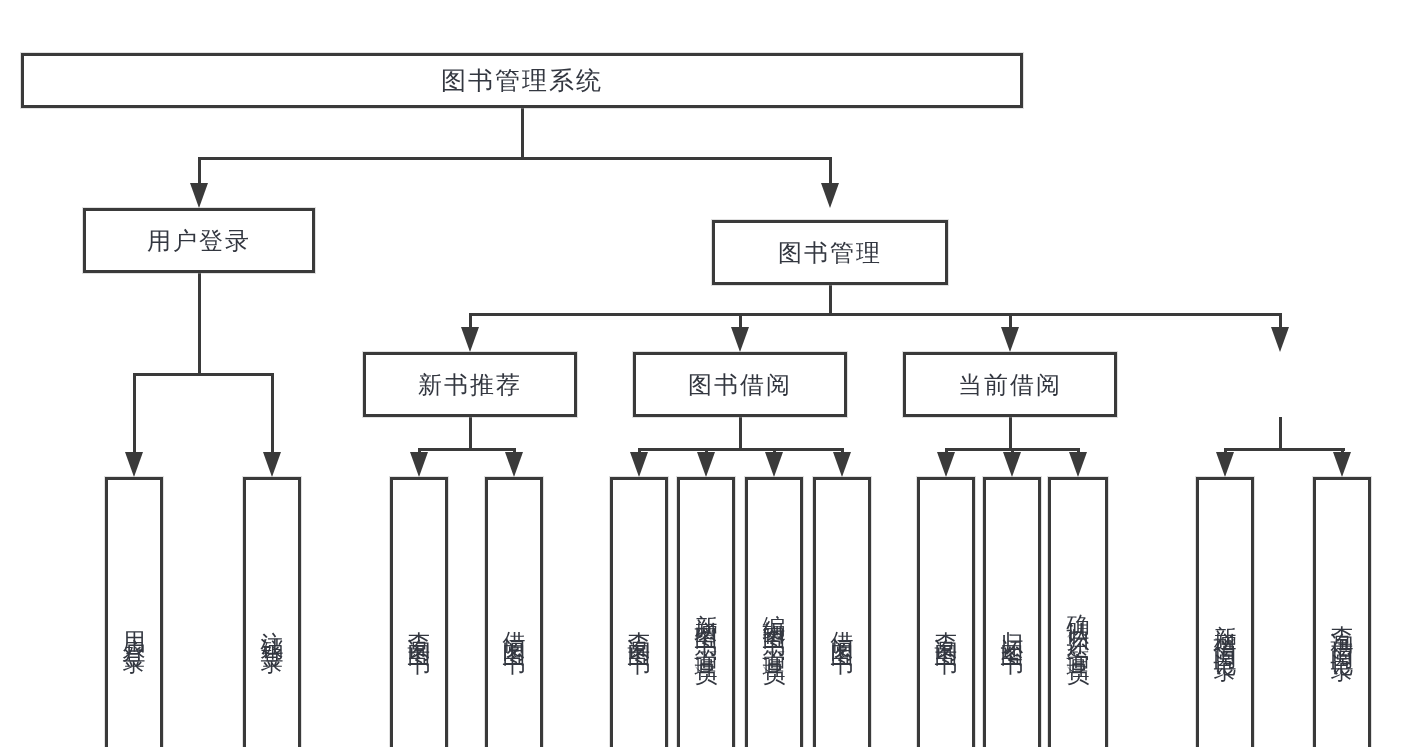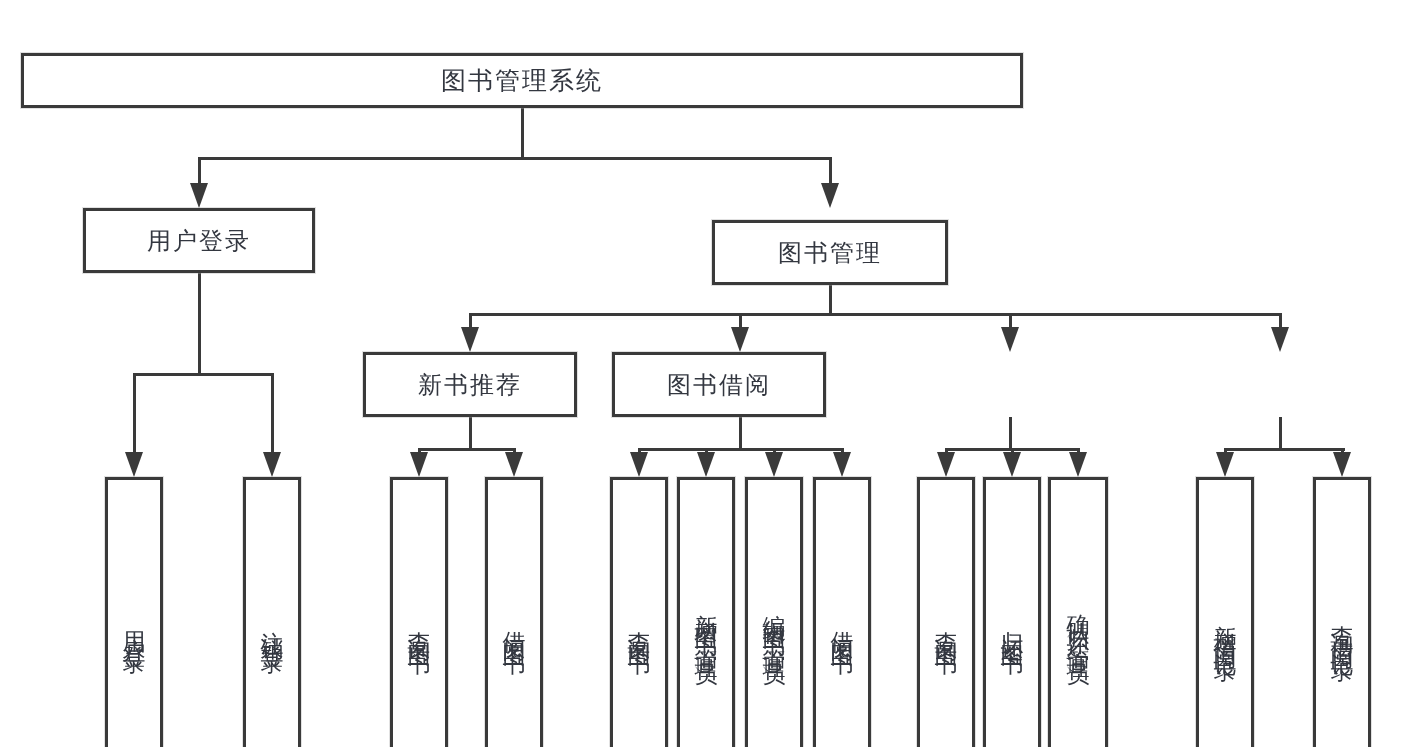--- a/index.html
+++ b/index.html
@@ -95,21 +95,22 @@
   <div class="ah" style="left:1216px;top:412px"></div>
   <div class="vl" style="left:1340.5px;top:408px;height:7px"></div>
   <div class="ah" style="left:1333px;top:412px"></div>
 
   <div class="node root" style="left:21px;top:13px;width:1002px;height:55px">图书管理系统</div>
 
   <div class="node" style="left:83px;top:168px;width:232px;height:65px">用户登录</div>
   <div class="node" style="left:712px;top:180px;width:236px;height:65px">图书管理</div>
 
   <div class="node" style="left:363px;top:312px;width:214px;height:65px">新书推荐</div>
-  <div class="node" style="left:612px;top:312px;width:214px;height:65px">图书借阅</div>
+  <div class="node" style="left:633px;top:312px;width:214px;height:65px">图书借阅</div>
+  <div class="node" style="left:903px;top:312px;width:214px;height:65px">当前借阅</div>
 
   <div class="node leaf" style="left:105px;top:437px;width:58px;height:300px">用户登录</div>
   <div class="node leaf" style="left:243px;top:437px;width:58px;height:300px">注销登录</div>
 
   <div class="node leaf" style="left:390px;top:437px;width:58px;height:300px">查询图书</div>
   <div class="node leaf" style="left:485px;top:437px;width:58px;height:300px">借阅图书</div>
 
   <div class="node leaf" style="left:610px;top:437px;width:58px;height:300px">查询图书</div>
   <div class="node leaf" style="left:677px;top:437px;width:58px;height:300px">新增图书（管理员）</div>
   <div class="node leaf" style="left:745px;top:437px;width:58px;height:300px">编辑图书（管理员）</div>

